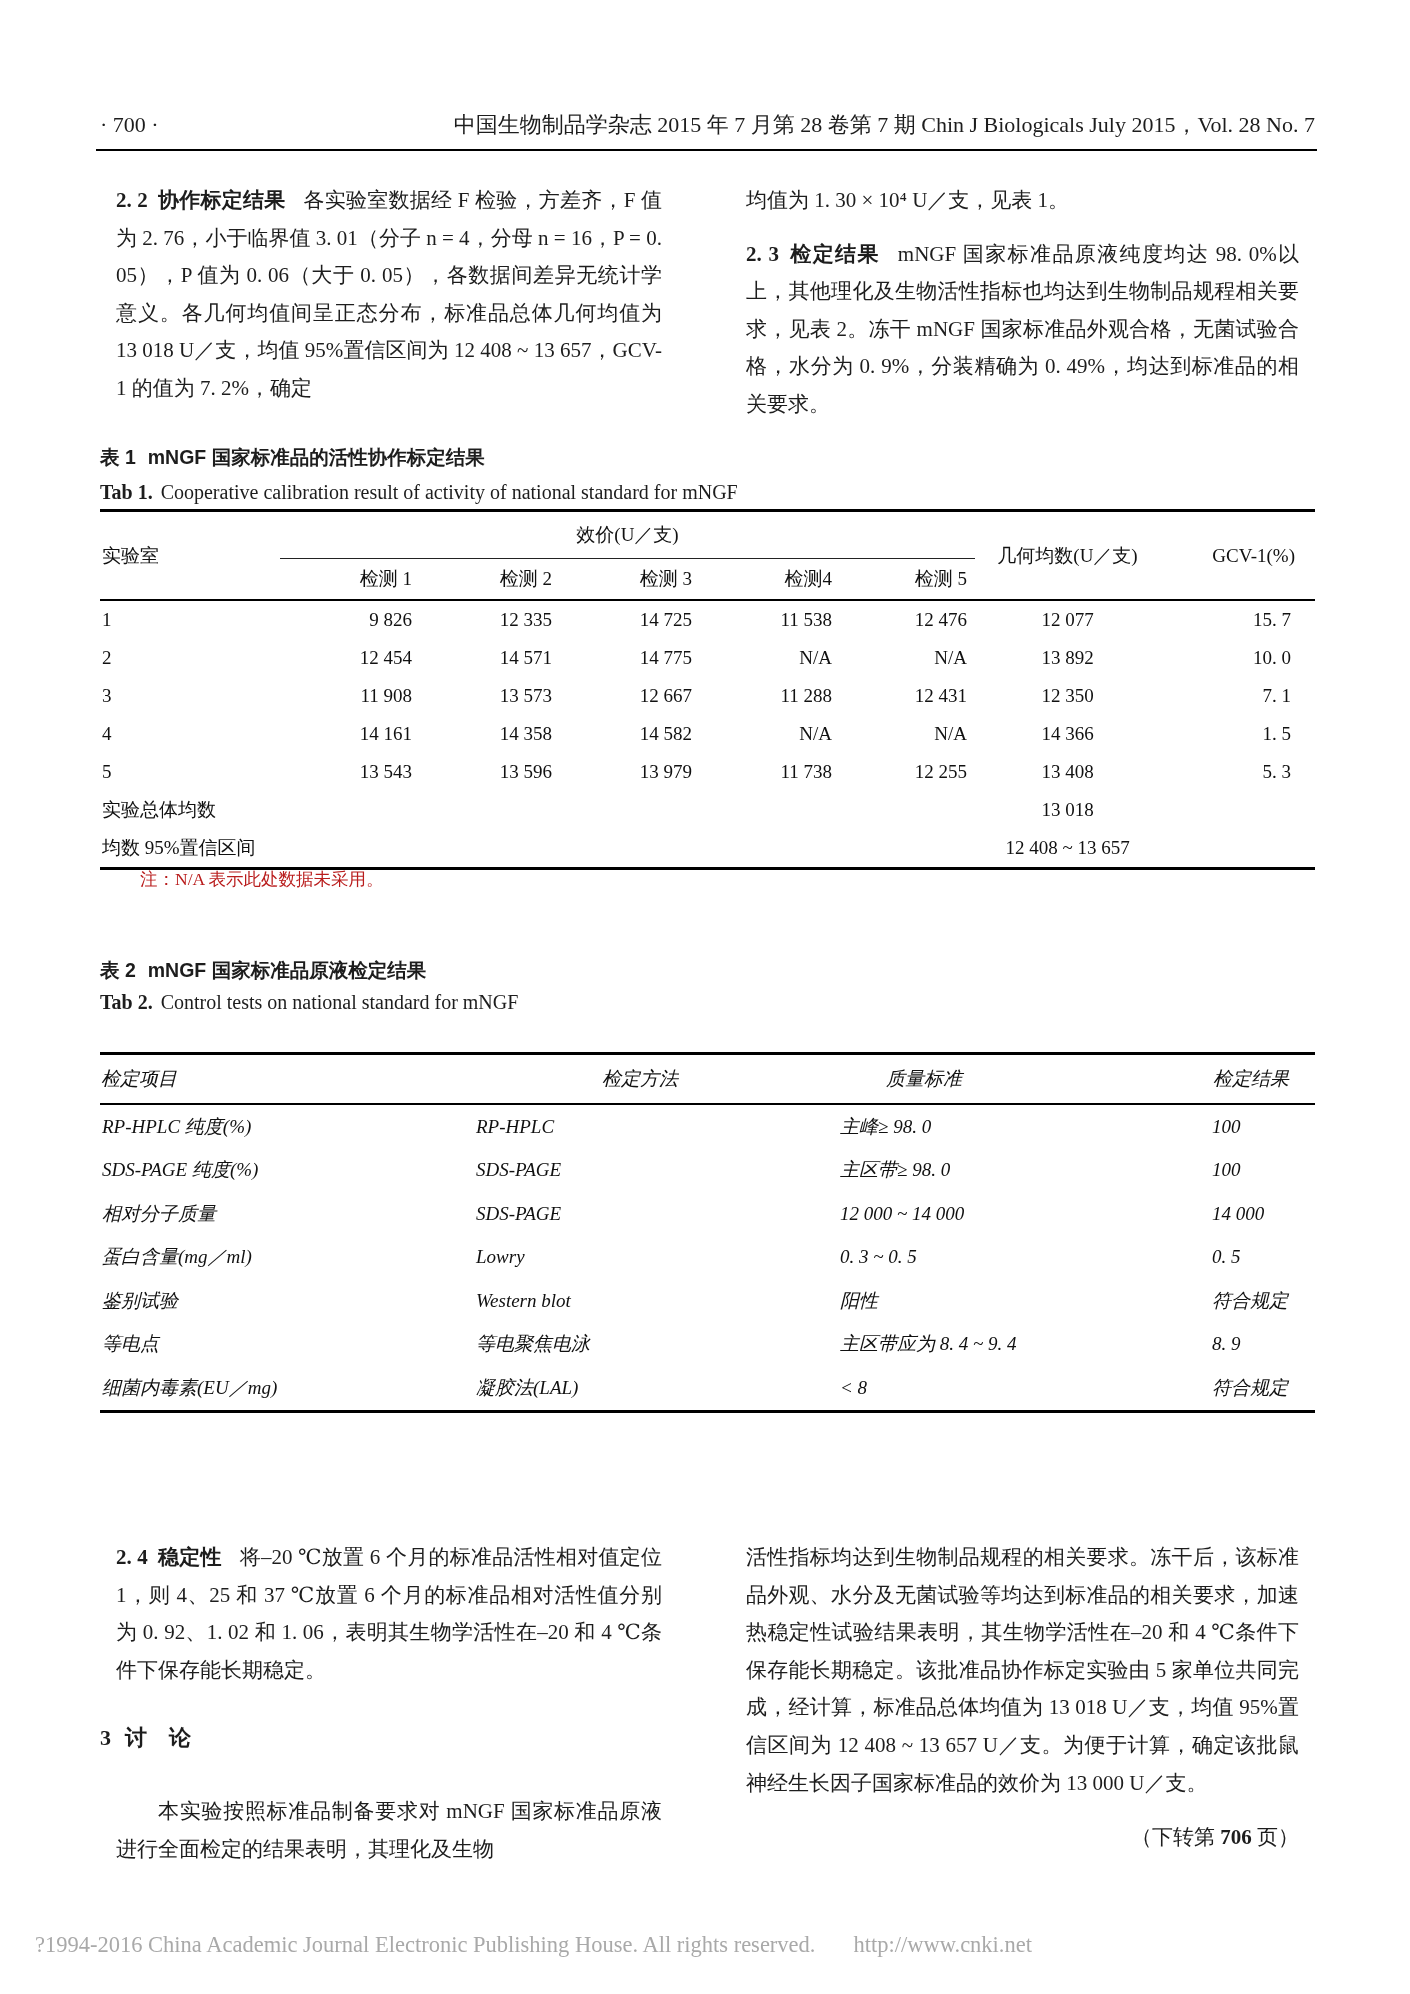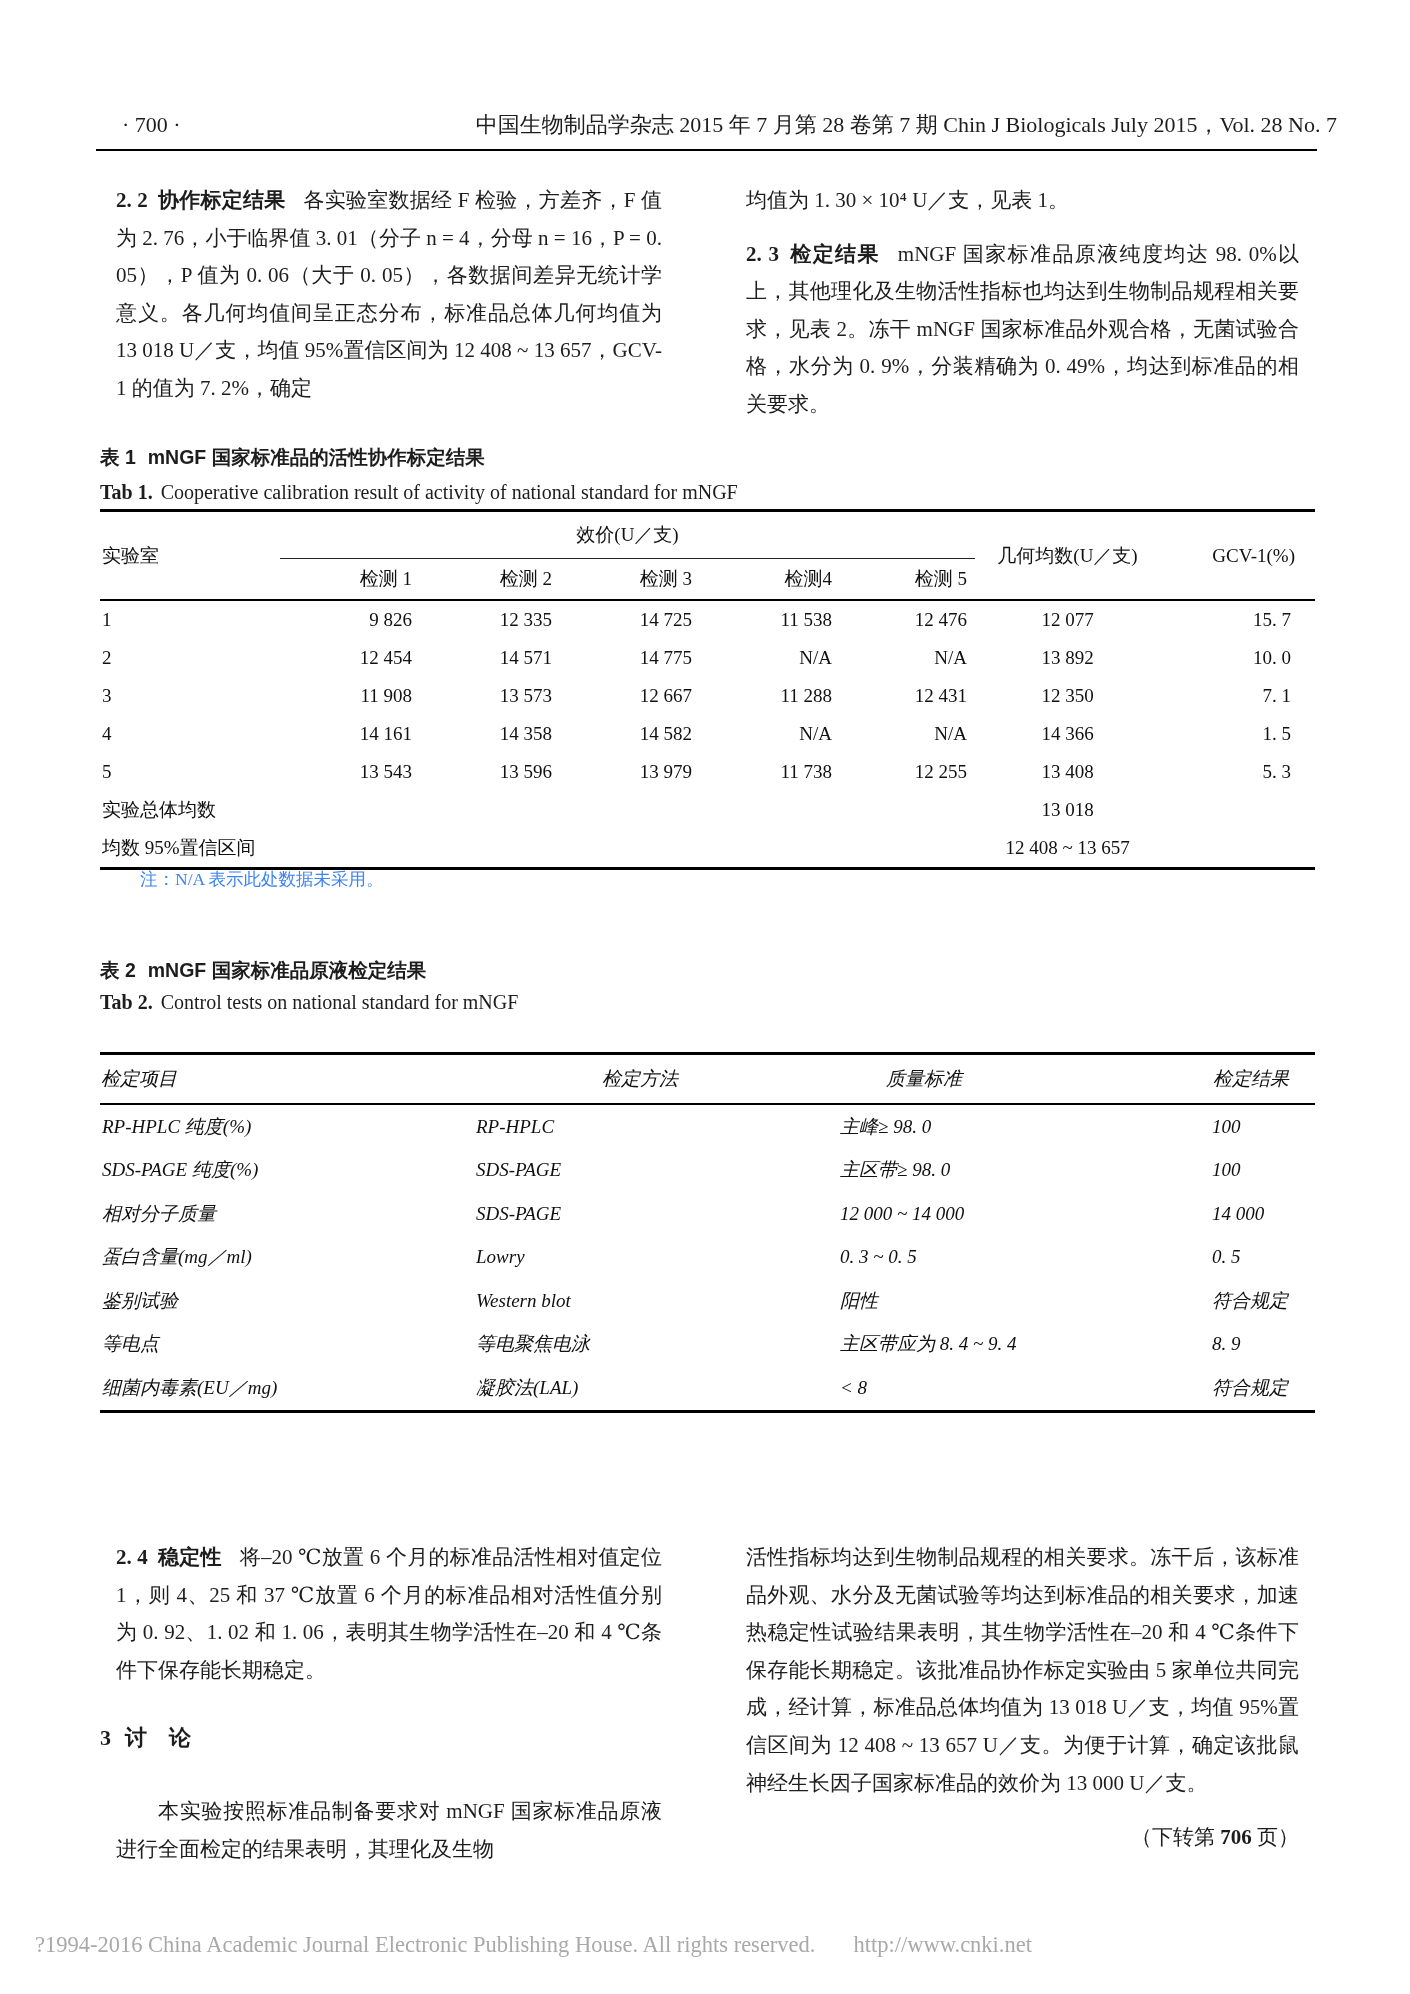--- a/index.html
+++ b/index.html
@@ -2,21 +2,21 @@
 <html><head>
 <meta charset="utf-8">
 <style>
   html,body{margin:0;padding:0;background:#ffffff;}
   body{position:relative;width:1410px;height:1994px;overflow:hidden;
        font-family:"Liberation Serif","DejaVu Serif",serif;color:#1d1d1d;}
   .abs{position:absolute;}
 
   
   #pageheader{top:112px;left:100px;width:1215px;display:flex;justify-content:space-between;
-              font-size:22px;line-height:26px;margin-left:22px;}
+              font-size:22px;line-height:26px;}
   #header-rule{top:149px;left:96px;width:1221px;border-top:2px solid #000;height:0;}
 
   
   .coltext{font-size:21px;line-height:37.6px;text-align:justify;text-justify:inter-ideograph;}
   #col-left-top{top:166px;left:100px;width:578px;}
   #col-right-top{top:166px;left:730px;width:585px;}
   #col-left-bottom{top:1523px;left:100px;width:578px;}
   #col-right-bottom{top:1523px;left:730px;width:585px;}
   .coltext p{margin:16px;}
   .snum{margin-right:10px;}
@@ -53,21 +53,21 @@
   .t1 td.c0{text-align:left;padding-left:2px;}
   .t1 td.c1,.t1 td.c2,.t1 td.c3,.t1 td.c4,.t1 td.c5{text-align:right;padding-right:8px;}
   .t1 td.c6{text-align:center;}
   .t1 td.c7{text-align:right;padding-right:24px;}
   
   .t2 thead th{height:46px;text-align:left;vertical-align:middle;}
   .t2 .h1{padding-left:126px;}
   .t2 .h2{padding-left:46px;}
   .t2 tbody td{height:43.5px;padding:0;text-align:left;}
   .t2 td.c0{padding-left:2px;}
-  #table1-note{top:867px;left:140px;font-size:17.5px;color:#3b82f6;}
+  #table1-note{top:867px;left:140px;font-size:17.5px;color:#b91c1c;}
 
   
   #pagefooter{top:1932px;left:35px;width:1345px;font-size:22.5px;color:#a9a9a9;}
   #pagefooter .f-url{margin-left:38px;}
 </style>
 </head>
 <body>
 
 <div class="abs" id="pageheader">
   <span>· 700 ·</span>

